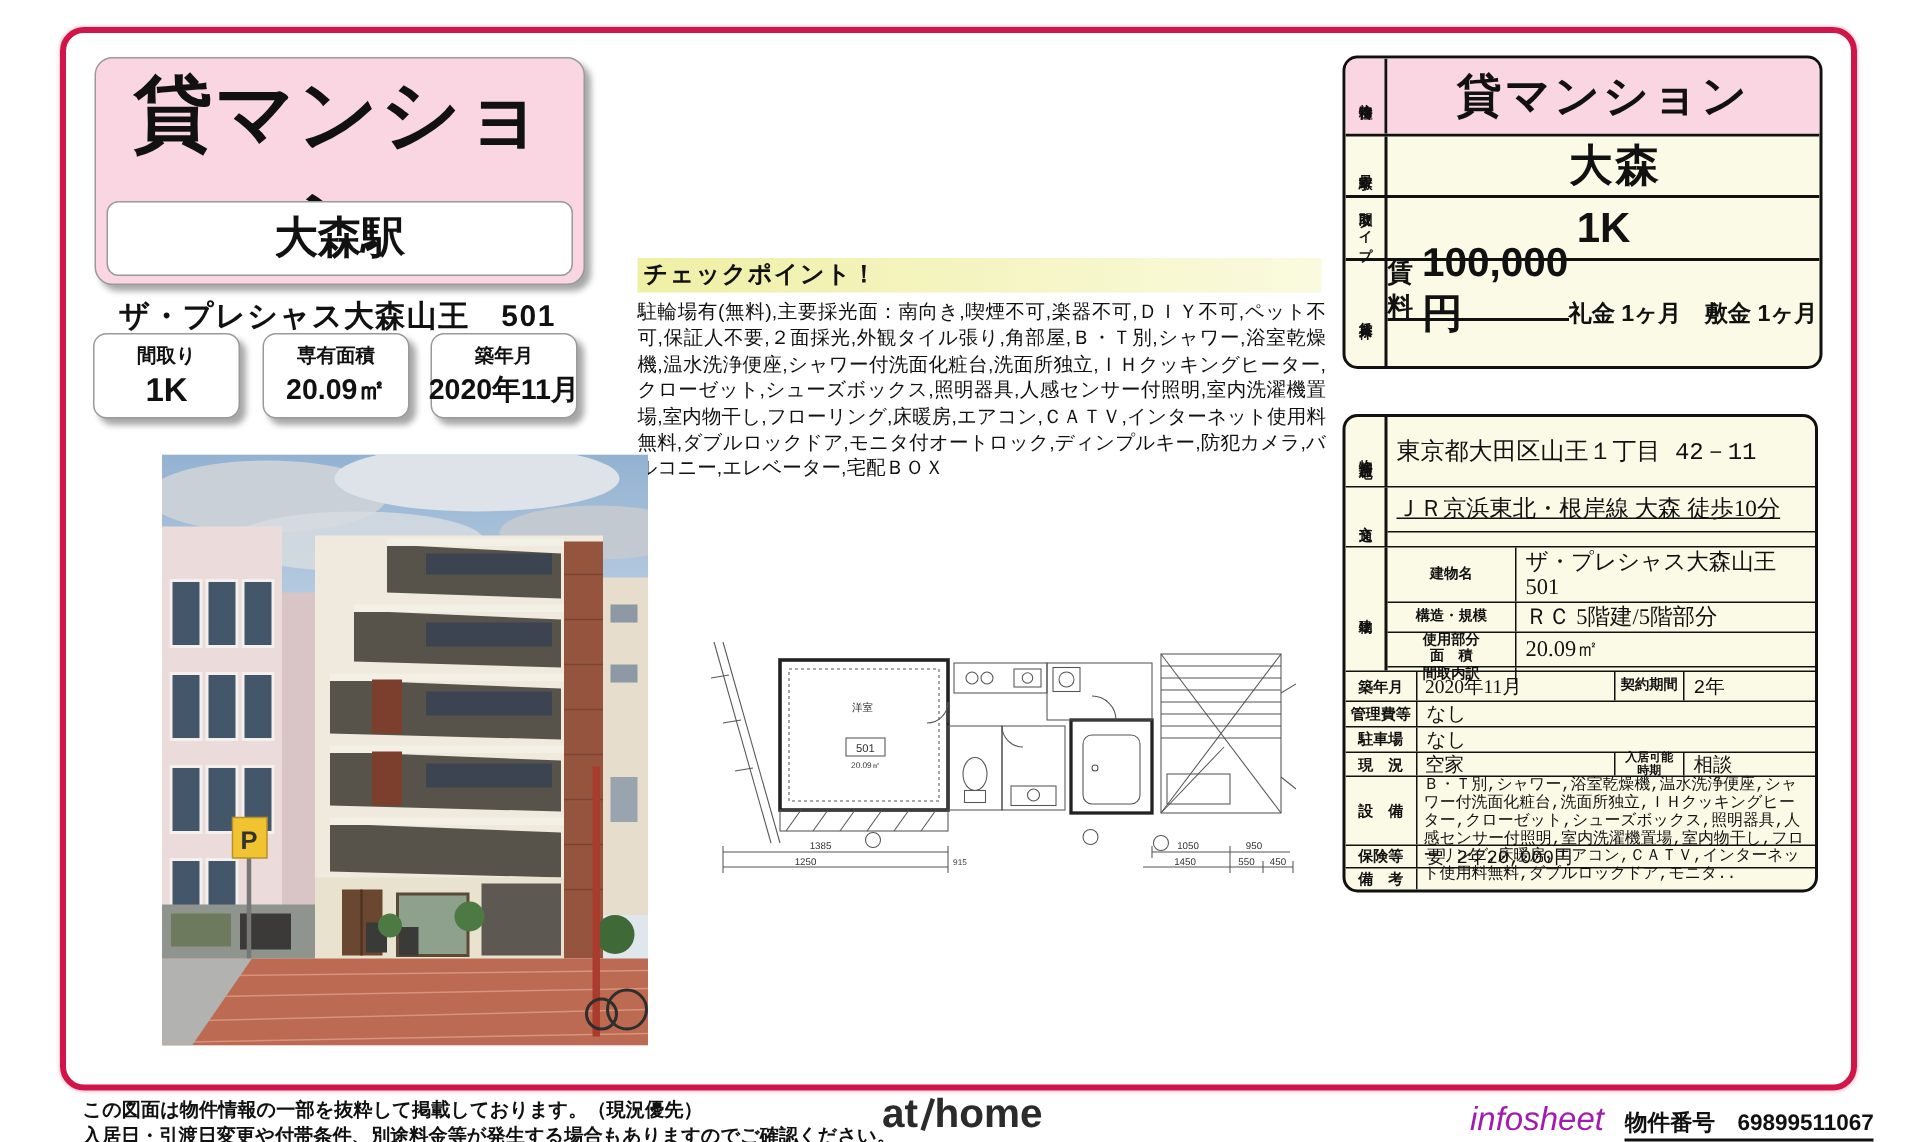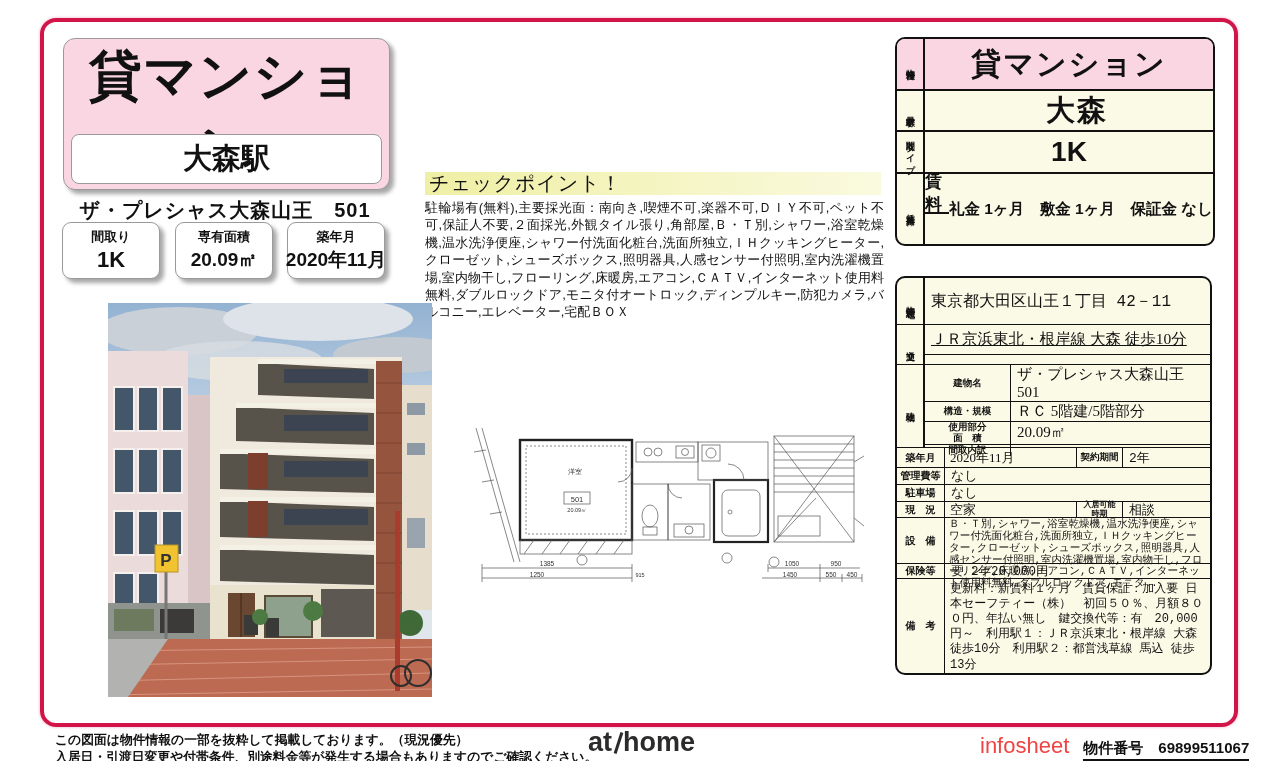--- a/index.html
+++ b/index.html
@@ -25,21 +25,21 @@
   
   .spec{top:222px;width:98px;height:57px;background:#fff;border:1px solid #9a9a9a;border-radius:9px;
     box-shadow:4px 4px 4px rgba(0,0,0,.35);display:flex;flex-direction:column;align-items:center;justify-content:center;}
   .spec .lab{font-size:13px;font-weight:bold;}
   .spec .val{font-size:19px;font-weight:bold;margin-top:1px;white-space:nowrap;}
   #spec0{left:62px;} #spec1{left:175px;} #spec2{left:287px;}
   #spec0 .val{font-size:22px;}
   
   .cp-head{left:425px;top:172px;width:456px;height:23px;
     background:linear-gradient(to right,#efefa5,#fafadf);
-    font-size:20px;font-weight:normal;display:flex;align-items:center;padding-left:4px;letter-spacing:1px;}
+    font-size:16px;font-weight:bold;display:flex;align-items:center;padding-left:4px;letter-spacing:1px;}
   .cp-body{left:425px;top:199px;width:459px;font-size:13px;line-height:1.34;text-align:justify;}
   
   .photo{left:108px;top:303px;width:324px;height:394px;}
   .plan{left:472px;top:422px;width:392px;height:172px;}
   
   .sumtab{left:895px;top:37px;width:320px;border:2px solid var(--ink);border-radius:10px;
     overflow:hidden;background:var(--cream);}
   .srow{display:flex;border-top:2px solid var(--ink);}
   .srow:first-child{border-top:none;}
   .vcell{width:28px;border-right:2px solid var(--ink);display:flex;align-items:center;justify-content:center;flex:none;}
@@ -82,21 +82,21 @@
   .rb{height:20px;} .rm{height:17px;} .rp{height:17px;} .rs{height:16px;}
   .req{height:46px;} .req .dval{font-size:10.6px;line-height:1.12;padding:1px 3px 1px 4px;align-items:flex-start;}
   .rin{height:15px;} .rin .dval{font-size:12.5px;}
   .rnt{flex:1;} .rnt .dval{font-size:12px;line-height:1.26;padding:3px 4px 0 5px;align-items:flex-start;}
   
   .foot-disc{left:55px;top:731px;font-size:12.8px;font-weight:bold;line-height:1.35;}
   .athome{left:588px;top:727px;font-size:27px;font-weight:bold;color:#2b2b2b;letter-spacing:0;}
   .bolt{display:inline-block;width:3px;height:22px;background:#2b2b2b;transform:rotate(18deg);
     margin:0 3px -3px 5px;}
   .inforow{left:980px;top:733px;display:flex;align-items:baseline;gap:14px;}
-  .inf{font-size:22px;color:#ef4444;}
+  .inf{font-size:22px;color:#a21caf;font-style:italic;}
   .pnum{font-size:15px;font-weight:bold;border-bottom:2px solid #111;padding-bottom:1px;white-space:pre;}
   svg{display:block;}
 </style>
 </head>
 <body>
 
 <div class="abs frame"></div>
 
 <div class="abs title-card">
   <div class="title-main">貸マンション</div>
@@ -337,20 +337,21 @@
     </div>
     <div class="sval">1K</div>
   </div>
   <div class="srow r4">
     <div class="vcell">
       <span class="vtext">賃貸条件</span>
     </div>
     <div class="terms-col">
       <div class="rent-row">
         <span class="rent-lab">賃料</span>
+        <span class="rent-val">100,000円</span>
       </div>
       <div class="terms-row">礼金 1ヶ月　敷金 1ヶ月　保証金 なし</div>
     </div>
   </div>
 </div>
 
 <div class="abs dtab">
   <div class="drow loc">
     <div class="vcell">
       <span class="vtext">物件所在地</span>
@@ -414,21 +415,20 @@
   <div class="drow req">
     <div class="hlab">設　備</div>
     <div class="dval">Ｂ・Ｔ別,シャワー,浴室乾燥機,温水洗浄便座,シャワー付洗面化粧台,洗面所独立,ＩＨクッキングヒーター,クローゼット,シューズボックス,照明器具,人感センサー付照明,室内洗濯機置場,室内物干し,フローリング,床暖房,エアコン,ＣＡＴＶ,インターネット使用料無料,ダブルロックドア,モニタ..</div>
   </div>
   <div class="drow rin">
     <div class="hlab">保険等</div>
     <div class="dval">要 2年20,000円</div>
   </div>
   <div class="drow rnt">
     <div class="hlab">備　考</div>
-    <div class="dval">更新料：新賃料１ヶ月　賃貸保証：加入要 日本セーフティー（株）　初回５０％、月額８００円、年払い無し　鍵交換代等：有　20,000円～　利用駅１：ＪＲ京浜東北・根岸線 大森 徒歩10分　利用駅２：都営浅草線 馬込 徒歩13分</div>
   </div>
 </div>
 
 <div class="abs foot-disc">
   <div>この図面は物件情報の一部を抜粋して掲載しております。（現況優先）</div>
   <div>入居日・引渡日変更や付帯条件、別途料金等が発生する場合もありますのでご確認ください。</div>
 </div>
 <div class="abs athome"><span>at</span><span class="bolt"></span><span>home</span></div>
 <div class="abs inforow">
   <span class="inf">infosheet</span>

